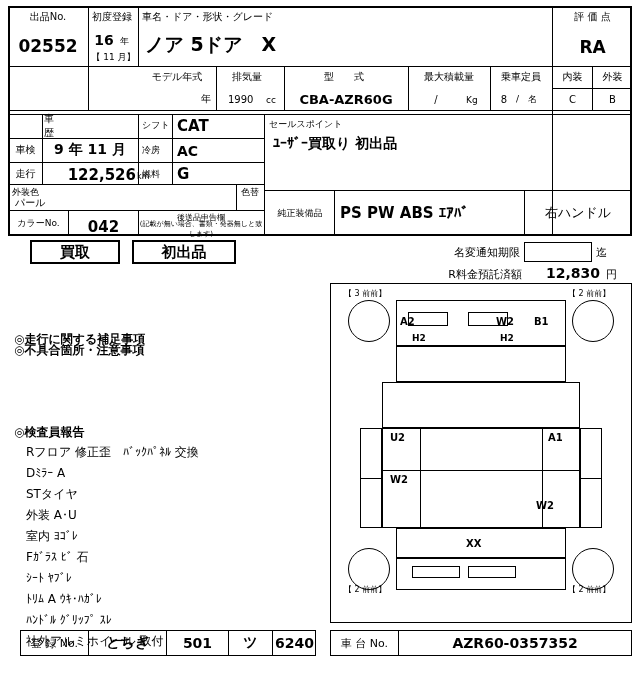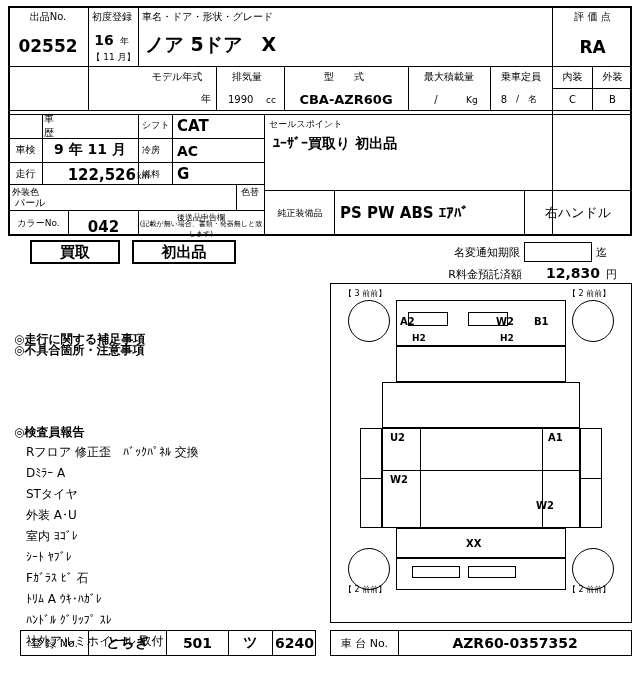--- a/index.html
+++ b/index.html
@@ -157,22 +157,22 @@
   <div class="notes" style="left:14px;top:303px;width:300px;font-weight:bold;margin-top:27px;">◎走行に関する補足事項</div>
   <div class="notes" style="left:14px;top:341px;width:300px;font-weight:bold;">◎不具合箇所・注意事項</div>
   <div class="notes" style="left:14px;top:423px;width:300px;font-weight:bold;">◎検査員報告</div>
 
   <div class="inspect" style="left:26px;top:442px;width:300px;">
     <div>Rフロア 修正歪　ﾊﾞｯｸﾊﾟﾈﾙ 交換</div>
     <div>Dﾐﾗｰ A</div>
     <div>STタイヤ</div>
     <div>外装 A･U</div>
     <div>室内 ﾖｺﾞﾚ</div>
+    <div>Fｶﾞﾗｽ ﾋﾞ 石</div>
     <div>ｼｰﾄ ﾔﾌﾞﾚ</div>
-    <div>Fｶﾞﾗｽ ﾋﾞ 石</div>
     <div>ﾄﾘﾑ A ｳｷ･ﾊｶﾞﾚ</div>
     <div>ﾊﾝﾄﾞﾙ ｸﾞﾘｯﾌﾟ ｽﾚ</div>
     <div>社外アルミホイール 取付</div>
   </div>
 
   <div class="bx" id="diagram"></div>
 
   <div class="corner" style="left:344px;top:288px;">【 3 前前】</div>
   <div class="corner" style="left:568px;top:288px;">【 2 前前】</div>
   <div class="corner" style="left:344px;top:584px;">【 2 前前】</div>

